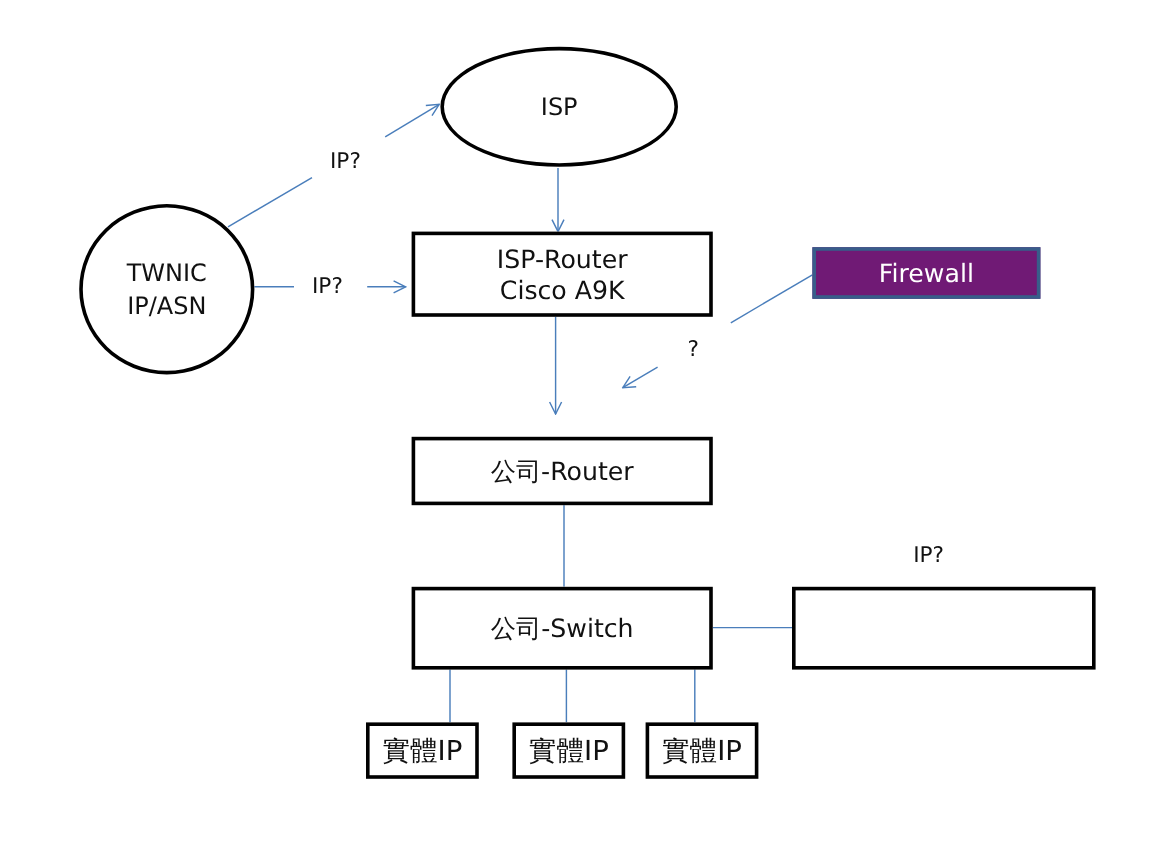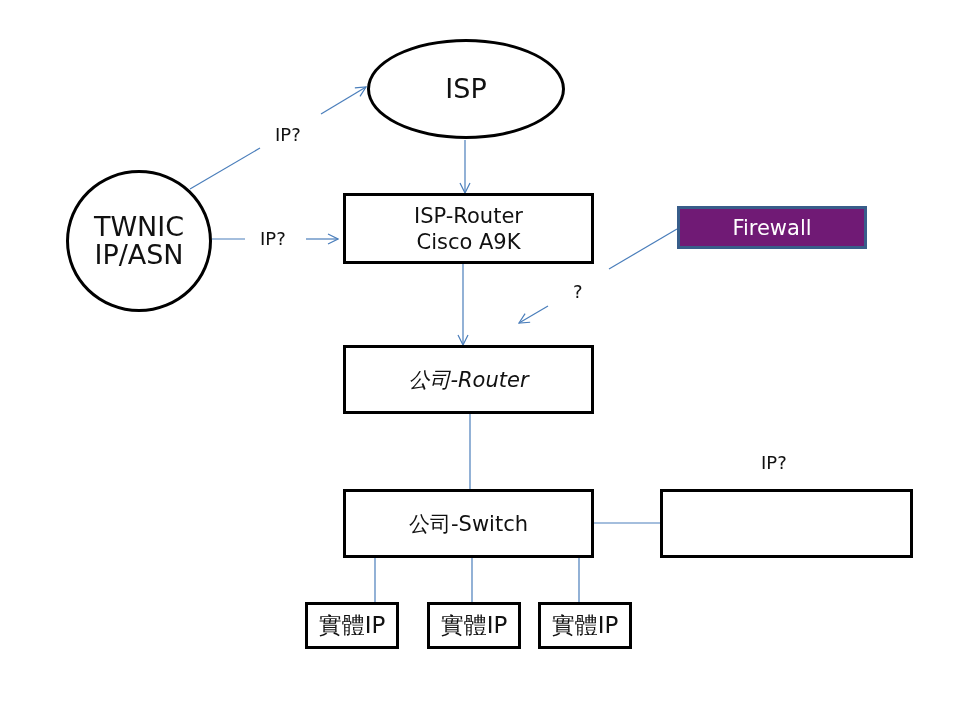--- a/index.html
+++ b/index.html
@@ -6,21 +6,21 @@
   body { width: 960px; height: 720px; position: relative; overflow: hidden;
          font-family: "DejaVu Sans", "Liberation Sans", sans-serif; color: #111; }
   svg.edges { position: absolute; left: 0; top: 0; }
   .node { position: absolute; box-sizing: border-box; display: flex; flex-direction: column;
           align-items: center; justify-content: center; text-align: center; background: #fff; }
   .box { border: 3px solid #000; }
   .ellipse { border: 3px solid #000; border-radius: 50%; }
   .fw { background: #701a75; border: 3px solid #385d8a; color: #ffffff; }
   .lbl { position: absolute; font-size: 18px; white-space: nowrap; }
   .t22 { font-size: 21px; line-height: 26px; }
-  .t24 { font-size: 27px; line-height: 28px; }
+  .t24 { font-size: 20px; line-height: 28px; }
   .t18 { font-size: 23px; }
 </style>
 </head>
 <body>
 
 <svg class="edges" width="960" height="720">
   <defs>
     <marker id="arr" markerWidth="12" markerHeight="12" refX="11" refY="6" orient="auto" markerUnits="userSpaceOnUse">
       <path d="M1,1 L11,6 L1,11" fill="none" stroke="#4a7ebb" stroke-width="1.2"></path>
     </marker>
@@ -59,21 +59,21 @@
 
 <div class="node box" style="left:343px; top:193px; width:251px; height:71px;">
   <span class="t22">ISP-Router</span>
   <span class="t22">Cisco A9K</span>
 </div>
 
 <div class="node fw" style="left:677px; top:206px; width:190px; height:43px;">
   <span class="t22">Firewall</span>
 </div>
 
-<div class="node box" style="left:343px; top:345px; width:251px; height:69px;font-style:italic;">
+<div class="node box" style="left:343px; top:364px; width:251px; height:57px;">
   <span class="t22">公司-Router</span>
 </div>
 
 <div class="node box" style="left:343px; top:489px; width:251px; height:69px;">
   <span class="t22">公司-Switch</span>
 </div>
 
 <div class="node box" style="left:660px; top:489px; width:253px; height:69px;">
 </div>
 

